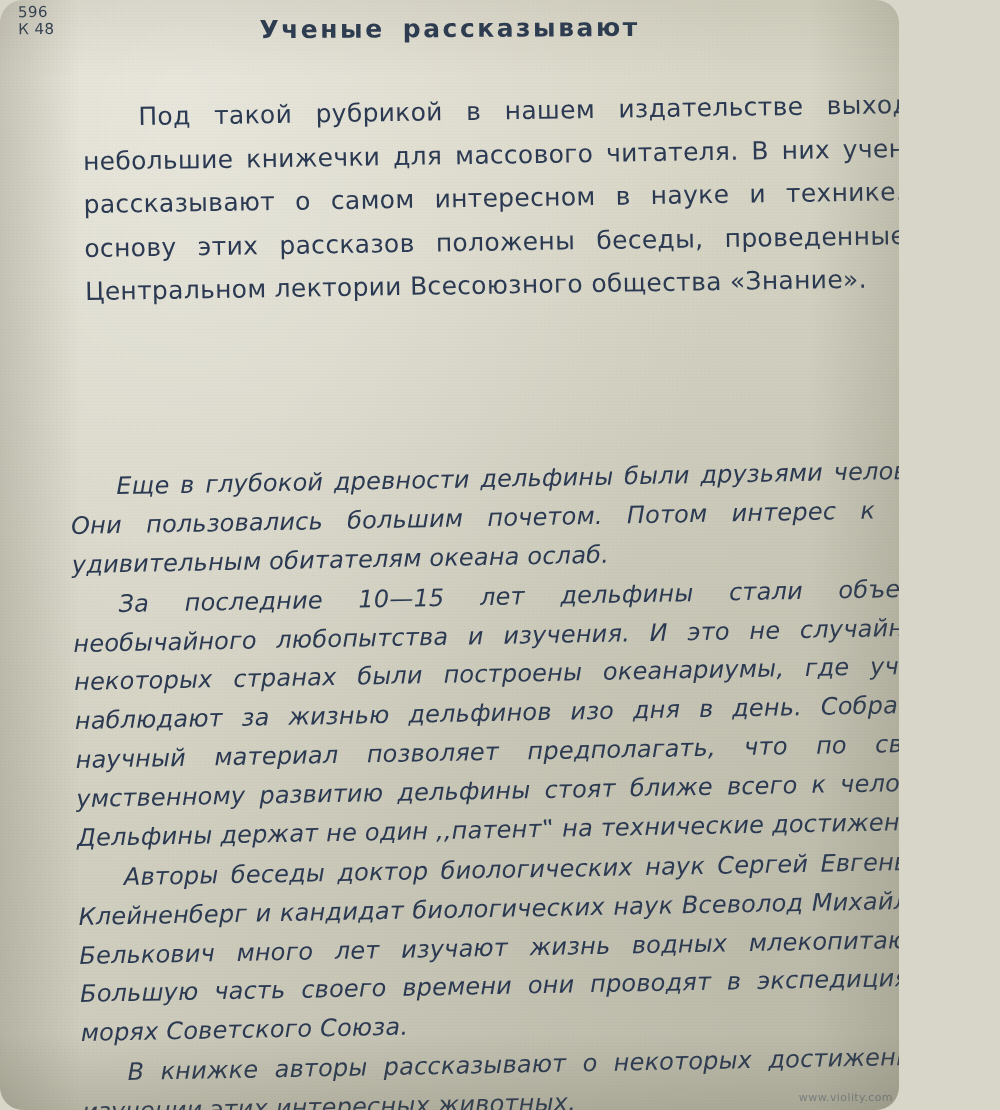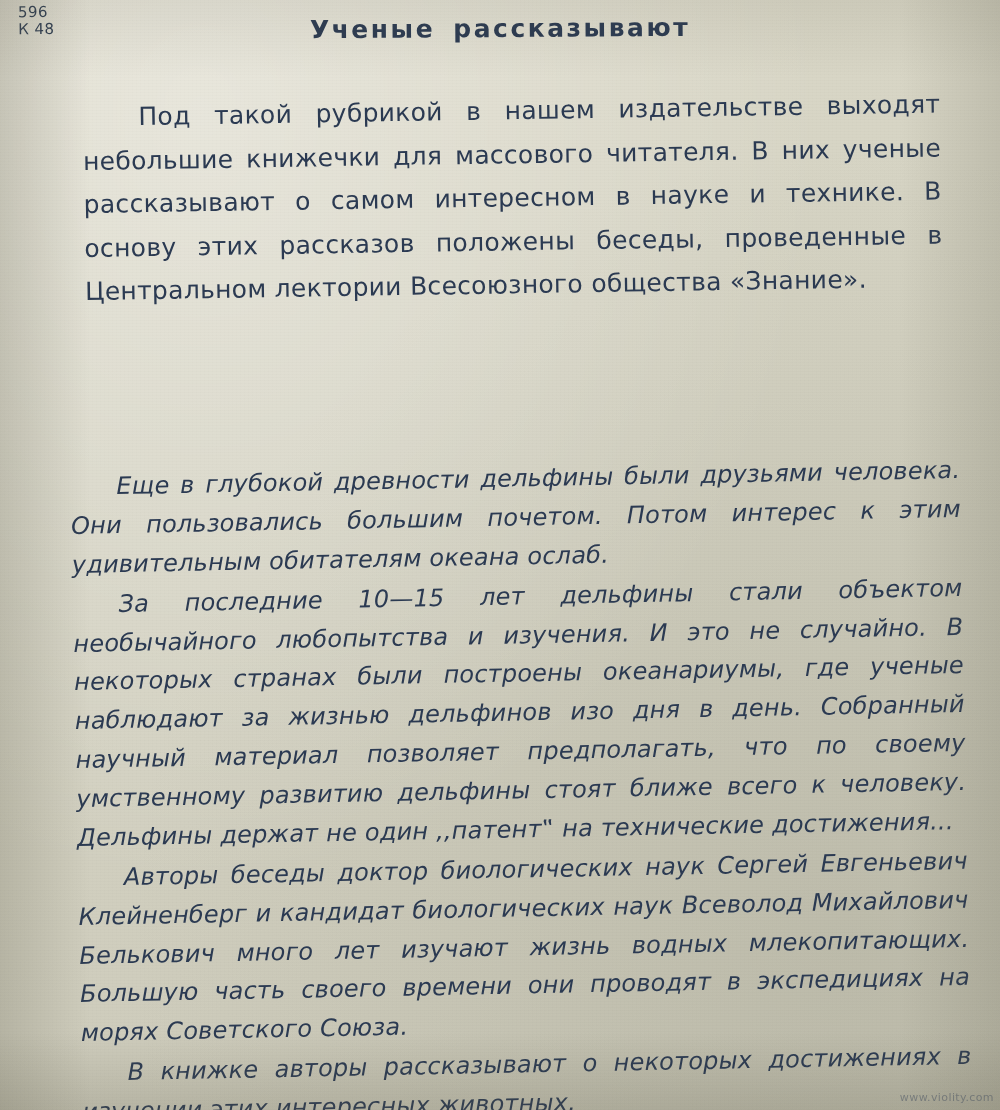--- a/index.html
+++ b/index.html
@@ -10,28 +10,29 @@
   body {
     width: 1000px;
     height: 1110px;
     overflow: hidden;
     background: #d8d6c8;
     font-family: "DejaVu Sans", sans-serif;
   }
 
   .page {
     position: relative;
-    width: 1000px;
+    width: 899px;
     height: 1110px;
     background:
       radial-gradient(ellipse at 20% 10%, rgba(255,255,255,0.35) 0%, rgba(255,255,255,0) 55%),
       radial-gradient(ellipse at 85% 85%, rgba(120,120,100,0.18) 0%, rgba(120,120,100,0) 60%),
       linear-gradient(160deg, #dedbcb 0%, #d6d4c4 35%, #cfcdbd 70%, #c8c6b6 100%);
     box-sizing: border-box;
     overflow: hidden;
+    border-radius: 23px;
   }
 
   
   .grain {
     position: absolute;
     inset: 0;
     pointer-events: none;
     opacity: 0.20;
     background-image:
       repeating-linear-gradient(0deg, rgba(0,0,0,0.05) 0px, rgba(0,0,0,0.05) 1px, rgba(255,255,255,0) 1px, rgba(255,255,255,0) 3px),

